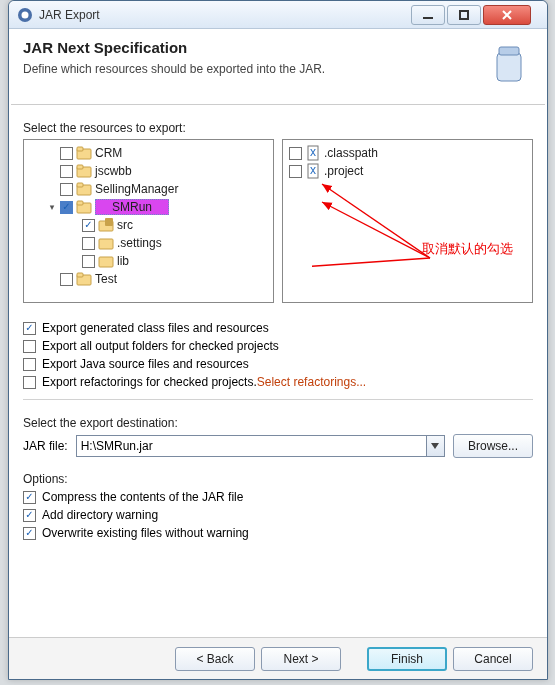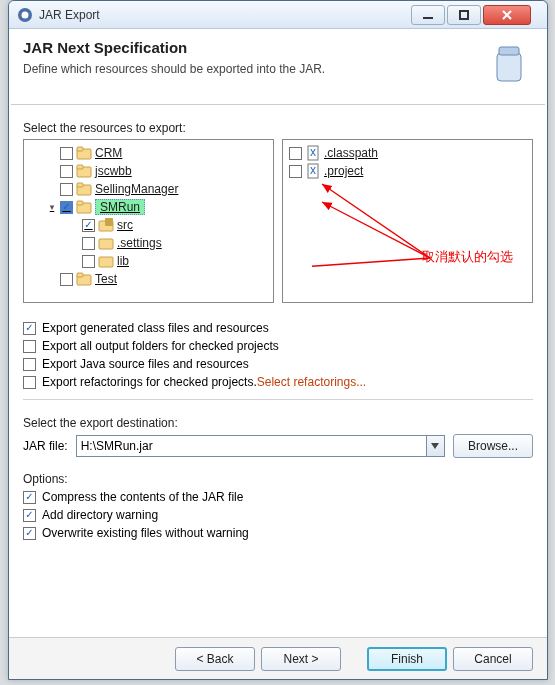--- a/index.html
+++ b/index.html
@@ -12,48 +12,48 @@
 .win-btn.close { background: linear-gradient(#f48a7f,#d94b3e); border-color:#a83b30; width: 48px; }
 .win-btn svg { width:10px;height:10px; }
 .header { background:#fff; padding: 10px 14px 14px 14px; display:flex; }
 .header-left { flex:1; }
 .header h1 { font-size: 15px; font-weight: 600; color:#222; margin-bottom:6px; }
 .header p { color:#444; font-size:12px; }
 .header-icon { width:48px; }
 .divider { height:1px; background:#ccc; margin:0 2px; }
 .body { padding: 10px 14px; }
 .label { margin: 6px 0 4px 0; color:#222; }
-.panes { display:flex; gap:8px;text-decoration:underline; }
+.panes { display:flex; gap:8px; }
 .pane { flex:1; border:1px solid #888; background:#fff; height:164px; padding:4px; overflow:hidden; position:relative; }
 .tree-row { display:flex; align-items:center; height:18px; padding-left:2px; }
 .tree-row.d1 { padding-left:18px; }
 .tree-row.d2 { padding-left:40px; }
 .exp { width:12px; height:12px; display:inline-flex;align-items:center;justify-content:center;color:#555;font-size:9px;margin-right:2px;}
 .cb { width:13px; height:13px; border:1px solid #707070; background:#fff; margin-right:3px; display:inline-flex;align-items:center;justify-content:center; }
 .cb.checked::after { content:"✓"; font-size:10px; color:#1a5fb4; line-height:1; }
 .cb.filled { background:#4a7ec8; border-color:#4a7ec8; }
 .ficon { width:16px; height:16px; margin-right:3px; display:inline-flex;align-items:center;justify-content:center; }
 .node-label { color:#222; }
-.node-label.sel { background:#86efac; border:1px dotted #6a8fc7; padding:0 4px; }
+.node-label.sel { background:#d946ef; border:1px dotted #6a8fc7; padding:0 16px; }
 .check-option { display:flex; align-items:center; margin:4px 0; }
 .check-option .cb { margin-right:6px; }
 .link { color:#c2410c; cursor:pointer; }
 .dest-row { display:flex; align-items:center; gap:8px; margin:4px 0 14px 0; }
 .dest-label { white-space:nowrap; }
 .combo { flex:1; display:flex; border:1px solid #7a8aa0; height:22px; background:#fff; }
 .combo input { flex:1; border:none; padding:0 4px; outline:none; font-size:12px; }
 .combo-btn { width:18px; background:linear-gradient(#f5f8fc,#dde6f2); border-left:1px solid #7a8aa0; display:flex;align-items:center;justify-content:center; }
 .btn { height:24px; padding:0 14px; border:1px solid #8a9ab0; background:linear-gradient(#fdfefe,#e8eef6); border-radius:3px; color:#222; display:inline-flex;align-items:center;justify-content:center; min-width:80px; }
 .btn.primary { border:2px solid #3ba7c9; background:linear-gradient(#eaf8fd,#cfeefb); }
 .footer { position:absolute; bottom:0; left:0; right:0; height:42px; border-top:1px solid #ccc; display:flex; align-items:center; justify-content:flex-end; gap:6px; padding:0 14px; background:#f4f4f4; }
 .section-gap { height:14px; }
 .group-top-border { border-top:1px solid #d2d2d2; margin-top:10px; padding-top:10px; }
 
 .anno { position:absolute; top:176px; left:312px; width:220px; height:150px; pointer-events:none; }
-.anno-text { position:absolute; left:110px; top:72px; color:#e00; font-size:13px; white-space:nowrap; }
+.anno-text { position:absolute; left:110px; top:64px; color:#e00; font-size:13px; white-space:nowrap; }
 .anno svg { position:absolute; left:0; top:0; }
 </style>
 </head>
 <body>
 
 <div class="window">
   <div class="titlebar">
     <span class="titlebar-icon">
       <svg viewBox="0 0 16 16">
           <circle cx="8" cy="8" r="7" fill="#4a6fa8"></circle>

